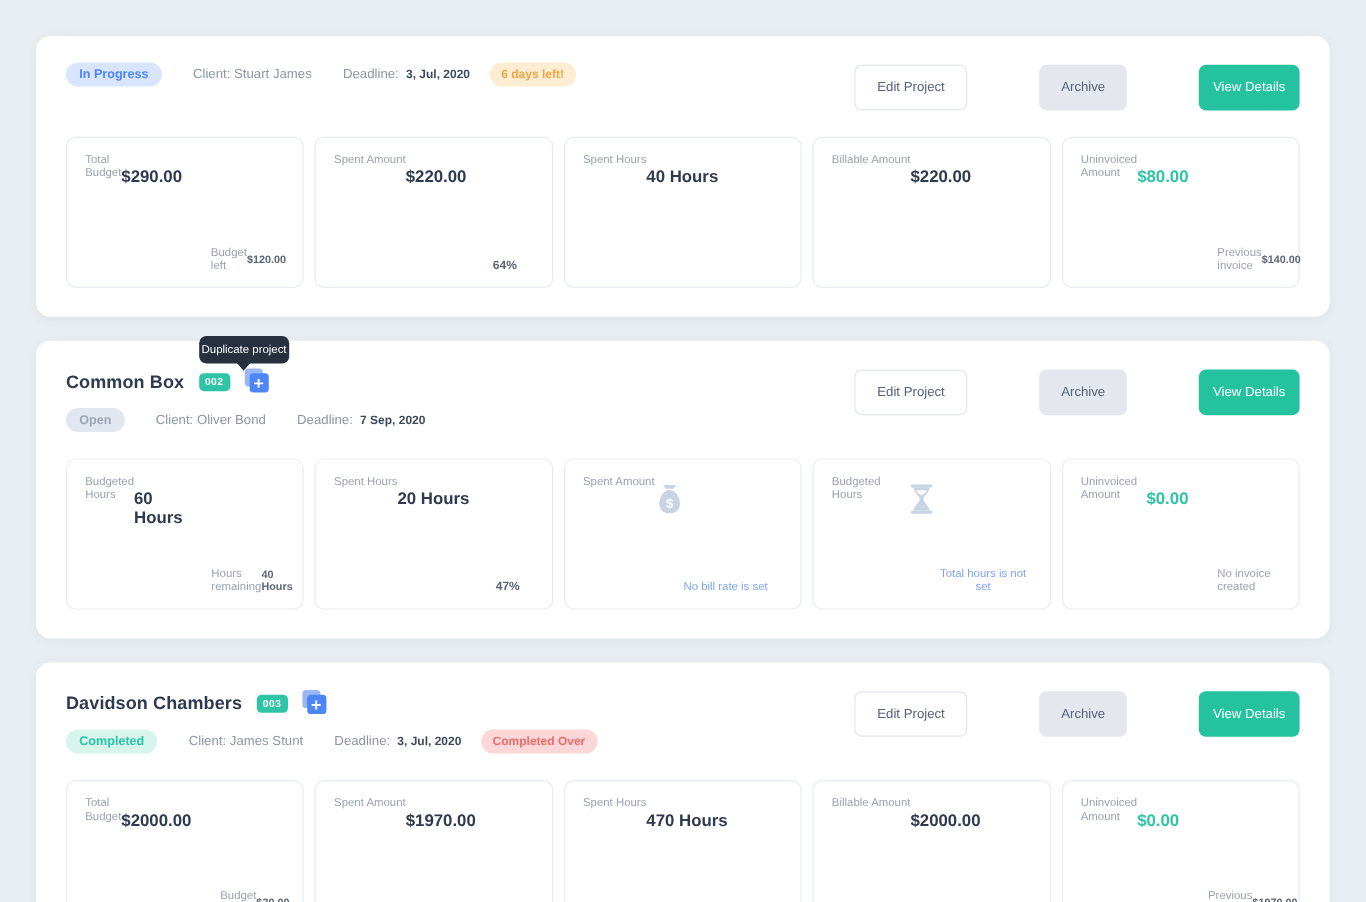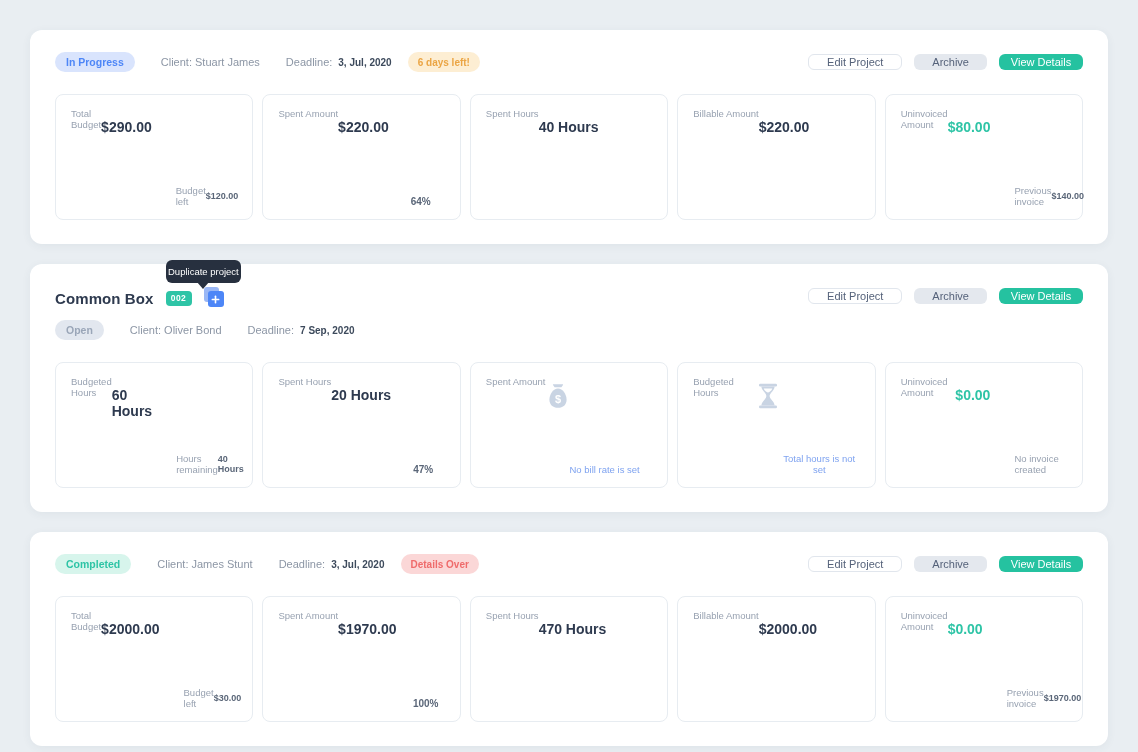--- a/index.html
+++ b/index.html
@@ -64,24 +64,25 @@
   .pill {
     display: inline-flex; align-items: center; justify-content: center;
     height: 20px; padding: 0 10px; border-radius: 10px; margin-left: 16px;
     font-size: 10px; font-weight: bold; white-space: nowrap;
   }
   .pill-warn   { background: #fdeed3; color: #eba544; }
   .pill-danger { background: #fbd7d7; color: #ef6b6b; }
 
   .proj-actions { display: flex; align-items: center; gap: 12px; padding-top: 2px; }
   .btn {
-    height: 16px; padding: 0 18px; border-radius: 6px; border: none;
+    height: 38px; padding: 0 18px; border-radius: 6px; border: none;
     font-size: 11px; font-family: "Liberation Sans", sans-serif;
     cursor: pointer; display: inline-flex; align-items: center; justify-content: center;
     white-space: nowrap;
+    margin-left: 48px;
   }
   .btn-outline { background: #ffffff; border: 1px solid #e1e6ed; color: #55627a; }
   .btn-grey    { background: #e4e8ee; color: #55627a; }
   .btn-primary { background: #25c2a0; color: #ffffff; width: 84px; }
 
   
   .tooltip {
     position: absolute; z-index: 20;
     background: #27303f; color: #ffffff;
     font-size: 9.5px; padding: 6px 2px; border-radius: 6px;
@@ -255,26 +256,39 @@
             <div class="m-value green">$0.00</div>
             <div class="m-foot">
               <div class="m-foot-label">No invoice created</div>
             </div>
           </div>
         </div>
       </div>
       <div class="project">
         <div class="proj-top">
           <div class="proj-left">
+            <div class="title-row">
+              <div class="proj-title">Davidson Chambers</div>
+              <span class="num-badge">003</span>
+              <div class="dup-icon">
+                <div class="sq-back"></div>
+                <div class="sq-front">
+                  <svg width="9" height="9" viewBox="0 0 9 9">
+                    <rect x="3.7" y="0.6" width="1.6" height="7.8" rx="0.6" fill="#ffffff"></rect>
+                    <rect x="0.6" y="3.7" width="7.8" height="1.6" rx="0.6" fill="#ffffff"></rect>
+                  </svg>
+                </div>
+              </div>
+            </div>
             <div class="meta-row">
               <span class="status-badge st-completed">Completed</span>
               <span class="meta-text">Client: James Stunt</span>
               <span class="meta-label">Deadline:</span>
               <span class="meta-value">3, Jul, 2020</span>
-              <span class="pill pill-danger">Details Over</span>
+              <span class="pill pill-danger">Completed Over</span>
             </div>
           </div>
           <div class="proj-actions">
             <button class="btn btn-outline">Edit Project</button>
             <button class="btn btn-grey">Archive</button>
             <button class="btn btn-primary">View Details</button>
           </div>
         </div>
         <div class="metrics">
           <div class="metric">

